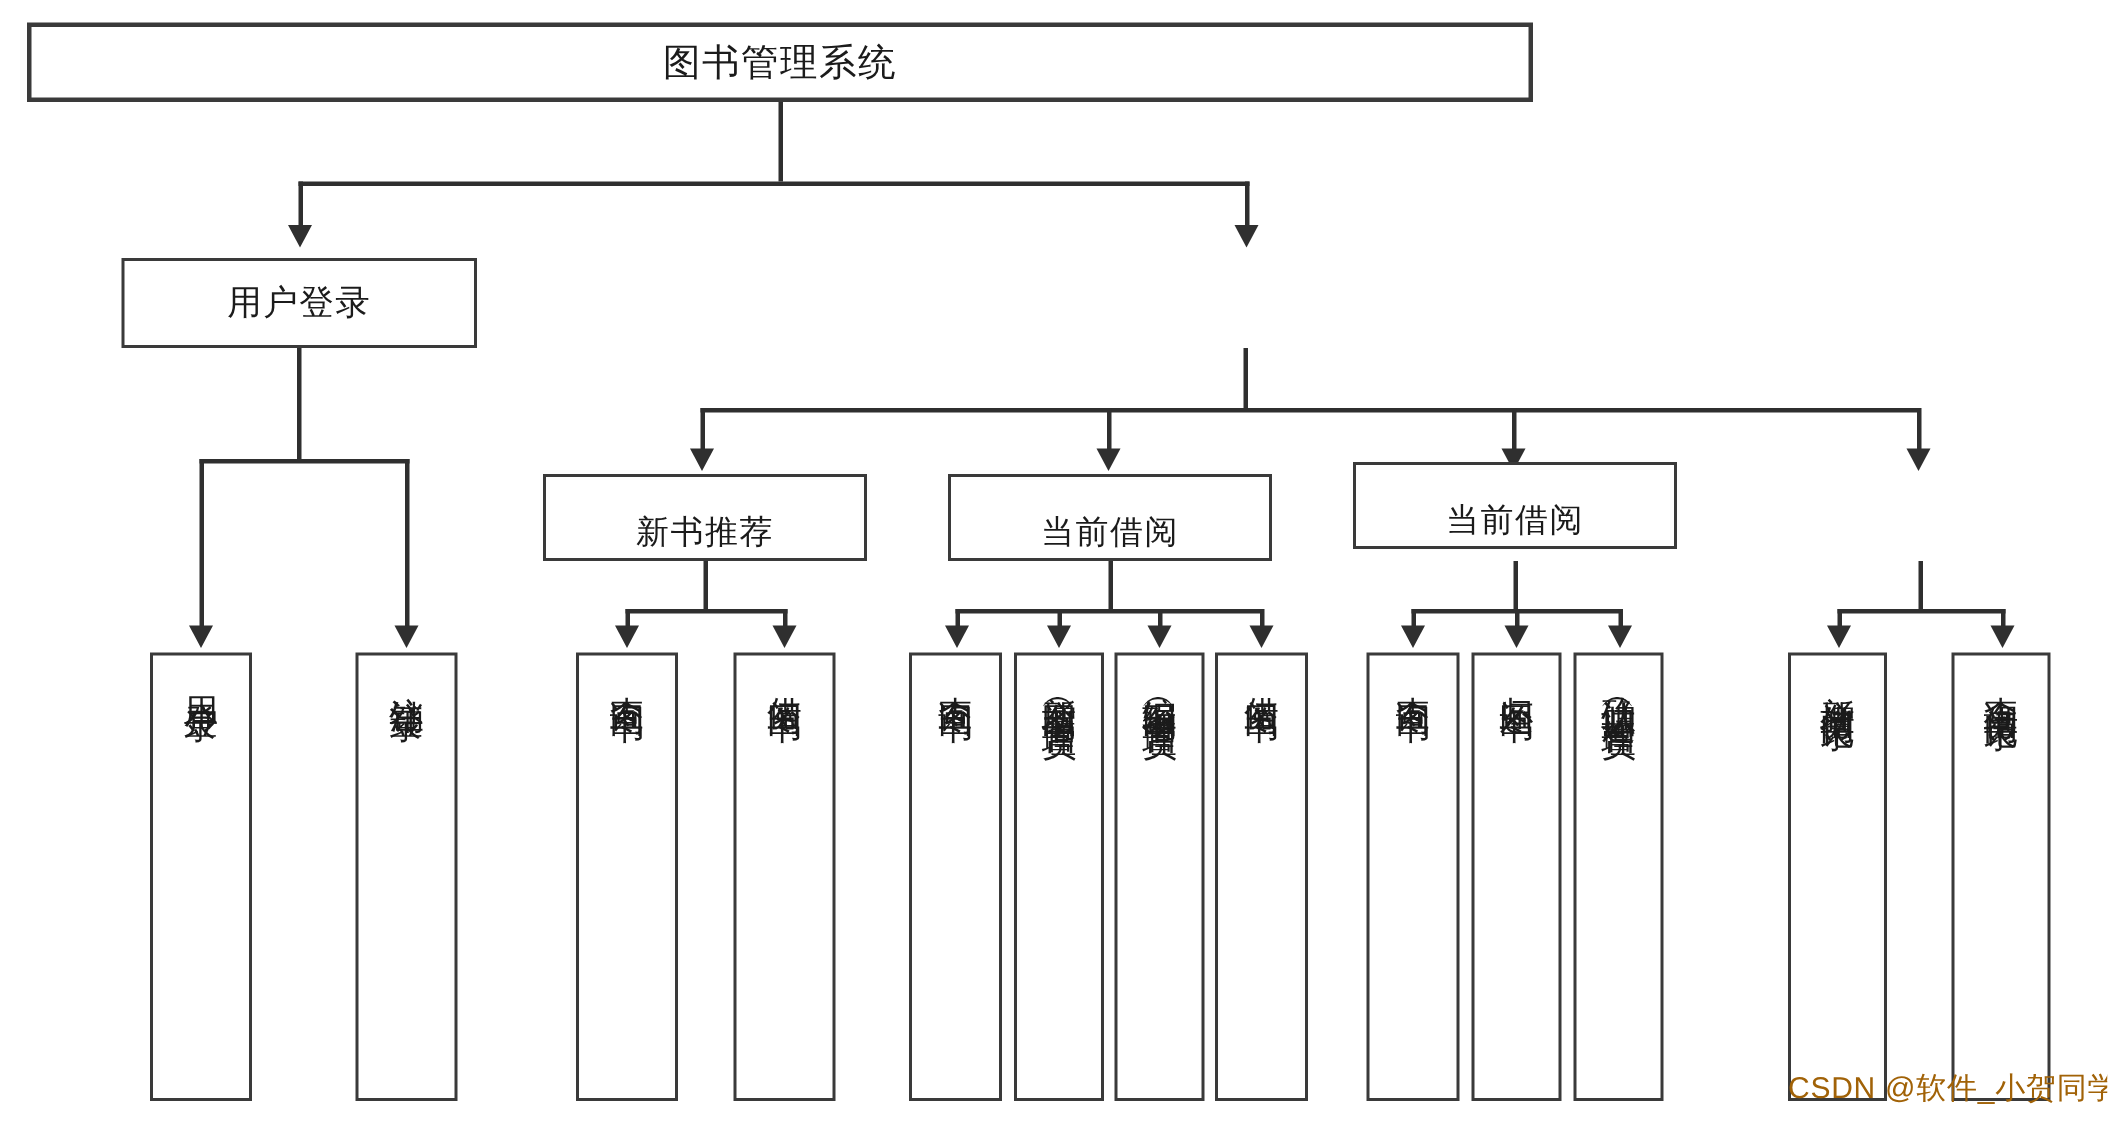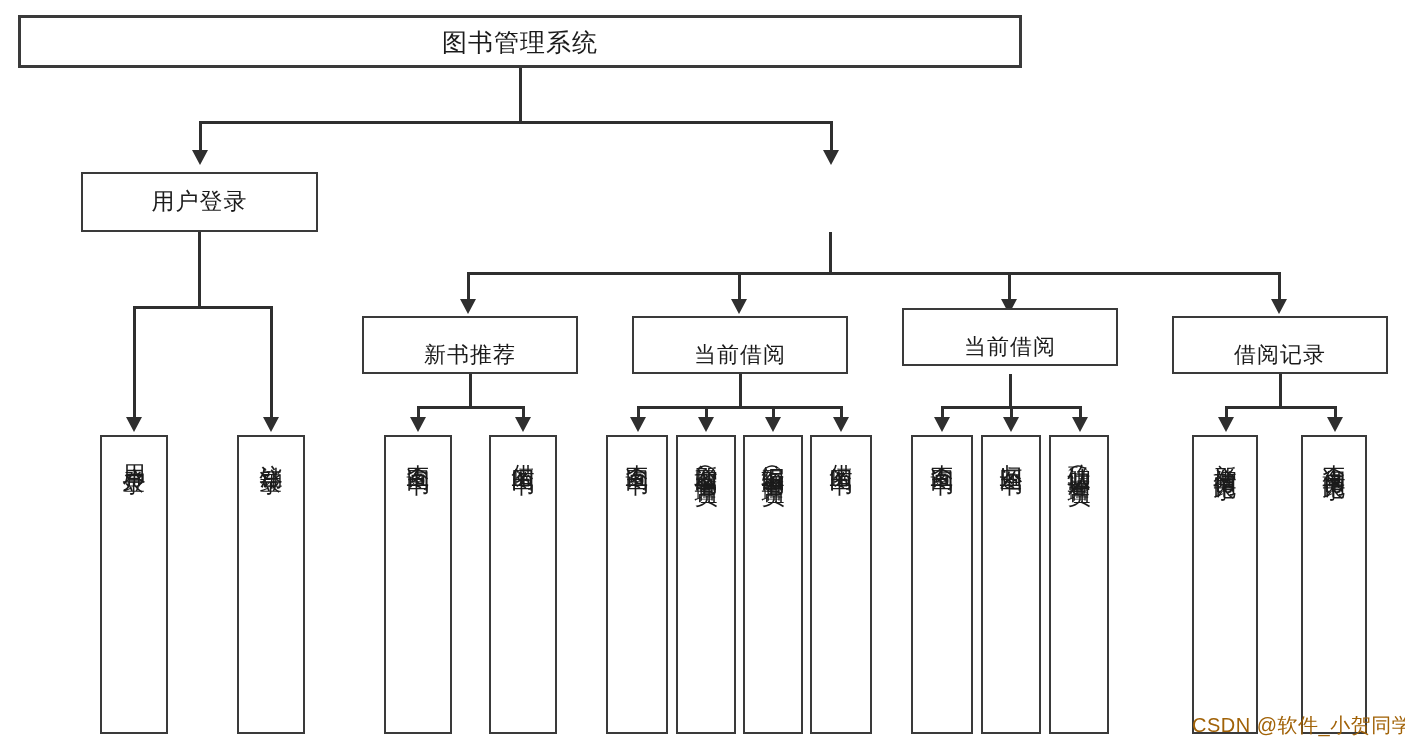--- a/index.html
+++ b/index.html
@@ -109,23 +109,20 @@
 
   <div class="node lvl3" style="left:362px;top:316px;width:216px;height:58px;">
     <span class="lbl">新书推荐</span>
   </div>
   <div class="node lvl3" style="left:632px;top:316px;width:216px;height:58px;">
     <span class="lbl">当前借阅</span>
   </div>
   <div class="node lvl3" style="left:902px;top:308px;width:216px;height:58px;">
     <span class="lbl">当前借阅</span>
   </div>
-  <div class="node lvl3" style="left:1172px;top:316px;width:216px;height:58px;">
-    <span class="lbl">借阅记录</span>
-  </div>
 
   <div class="ln vln" style="left:469px;top:374px;height:32px;"></div>
   <div class="ln hln" style="left:417px;top:406px;width:108px;"></div>
   <div class="ln vln" style="left:417px;top:406px;height:12px;"></div>
   <div class="arrow" style="left:410px;top:417px;"></div>
   <div class="ln vln" style="left:522px;top:406px;height:12px;"></div>
   <div class="arrow" style="left:515px;top:417px;"></div>
 
   <div class="ln vln" style="left:739px;top:374px;height:32px;"></div>
   <div class="ln hln" style="left:637px;top:406px;width:205px;"></div>

